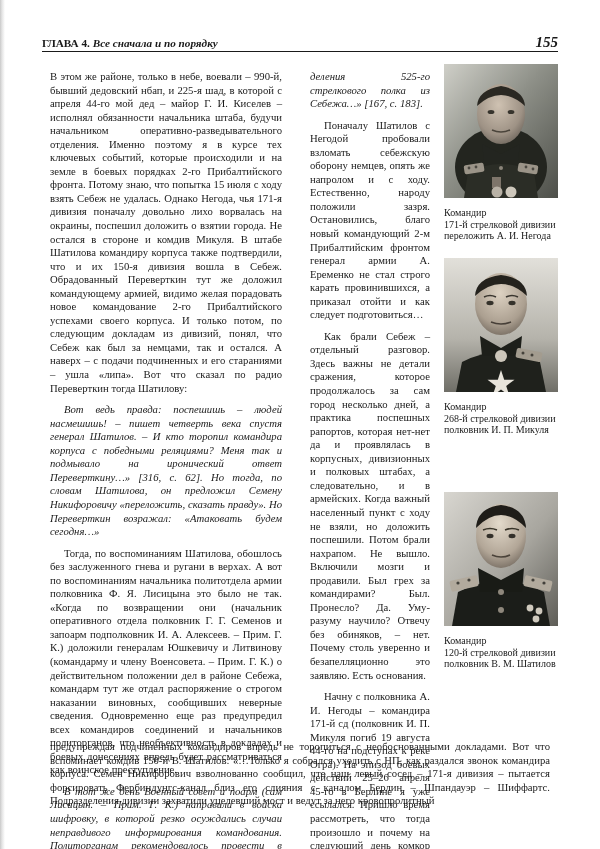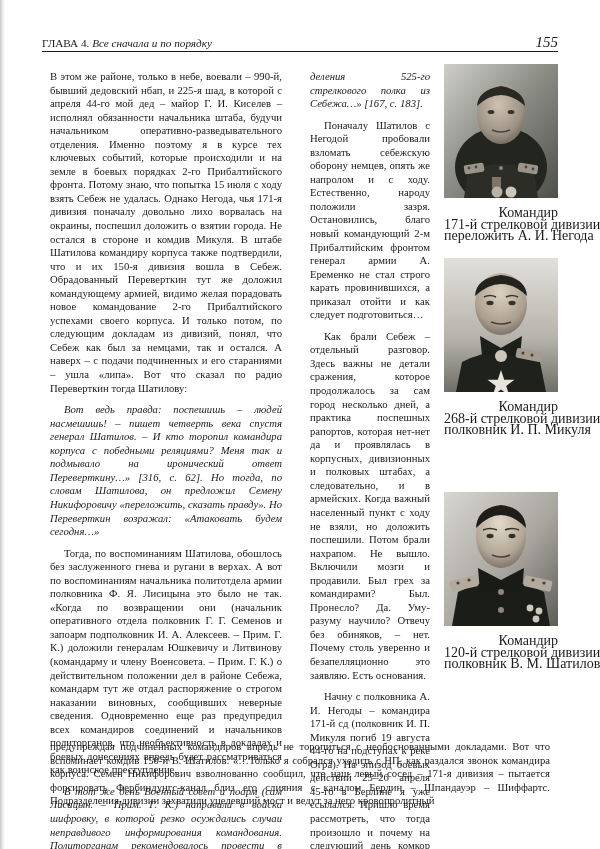--- a/index.html
+++ b/index.html
@@ -29,20 +29,21 @@
   .running-head {
     position: absolute;
     left: 42px;
     top: 34px;
     width: 516px;
     height: 18px;
     display: flex;
     align-items: baseline;
     justify-content: space-between;
     font-size: 11.2px;
+    font-weight: bold;
   }
   .rh-left { white-space: nowrap; }
   .rh-chapter { font-style: normal; }
   .rh-title { font-style: italic; }
   .rh-page {
     font-style: italic;
     font-size: 15px;
   }
   .head-rule {
     position: absolute;
@@ -103,23 +104,23 @@
   .photo {
     width: 114px;
     height: 134px;
     display: block;
     position: relative;
     overflow: hidden;
     background: #8d8d8d;
   }
   .caption {
     margin-top: 9px;
-    font-size: 14px;
+    font-size: 10px;
     line-height: 11.6px;
-    text-align: right;
+    text-align: left;
     color: #1a1a1a;
   }
   .caption div { white-space: nowrap; }
 </style>
 </head>
 <body>
 
 <div class="page">
 
   <div class="left-edge-artifact"></div>

